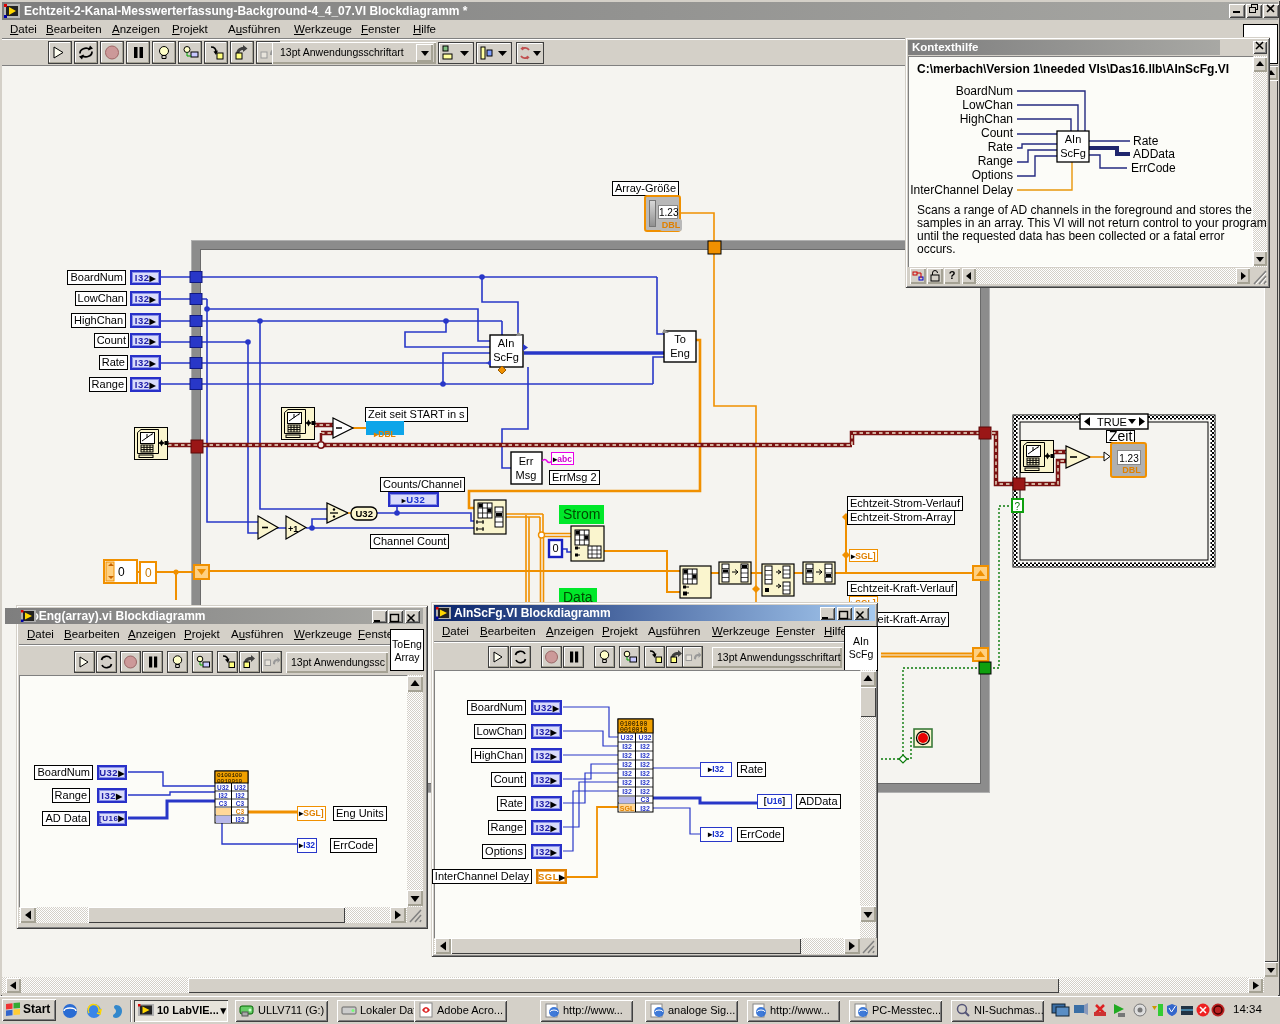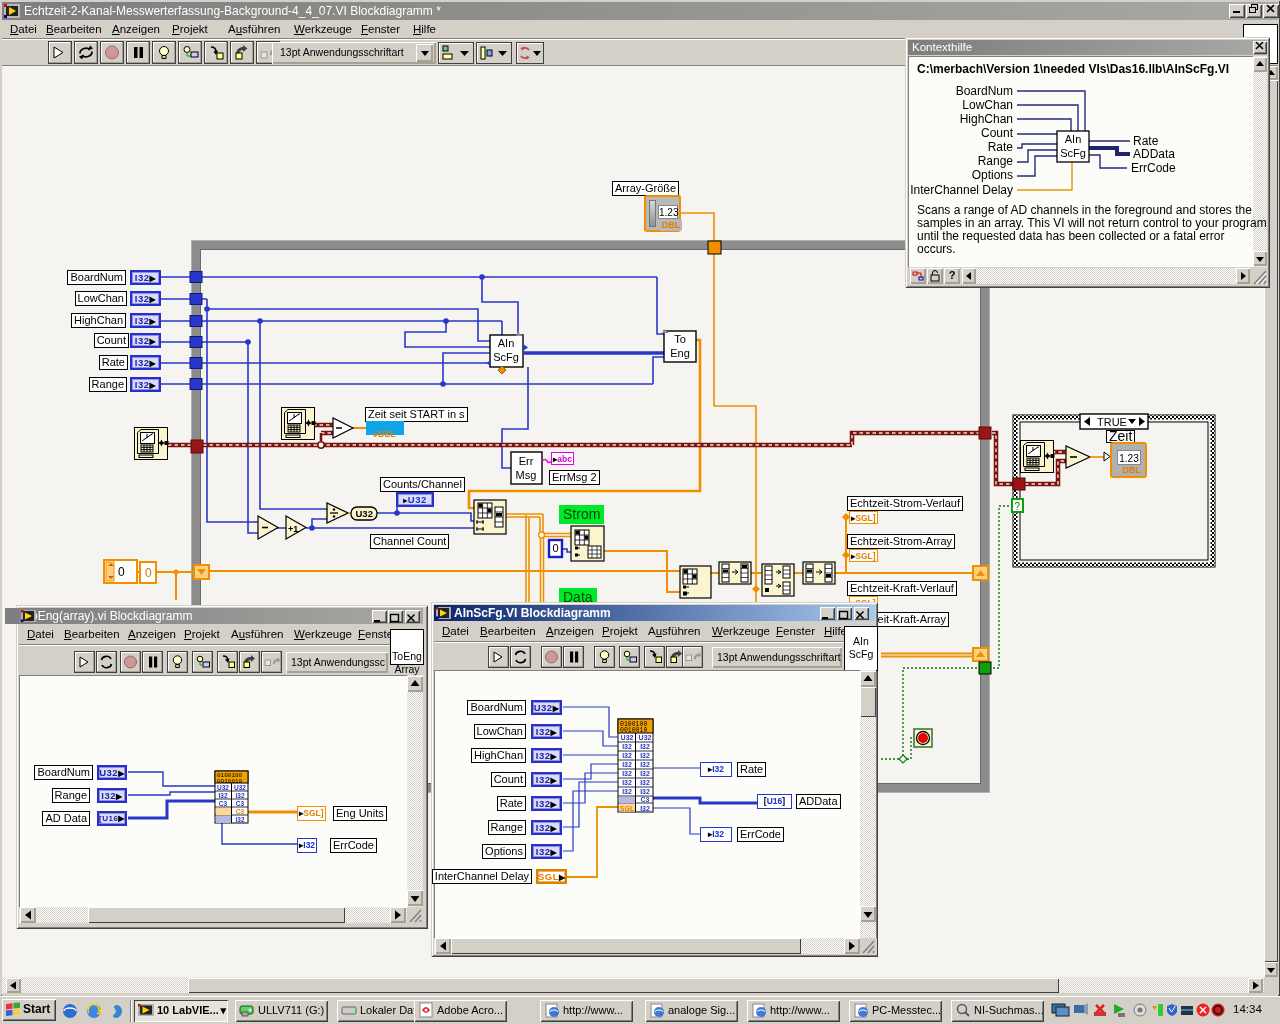--- a/index.html
+++ b/index.html
@@ -1,19 +1,19 @@
 <!DOCTYPE html>
 <html><head><meta charset="utf-8"><style>
 *{margin:0;padding:0;box-sizing:border-box}
 body{width:1280px;height:1024px;overflow:hidden;font-family:"Liberation Sans",sans-serif}
 #root{position:absolute;left:0;top:0;width:1280px;height:1024px;background:#d4d0c8}
 .abs{position:absolute}
 .raised2{background:#d4d0c8;box-shadow:inset 1px 1px 0 #fff,inset -2px -2px 0 #a5a294,inset -1px -1px 0 #404040}
 .winborder{background:#d4d0c8;box-shadow:inset 1px 1px 0 #d4d0c8,inset -1px -1px 0 #404040,inset 2px 2px 0 #fff,inset -2px -2px 0 #808080}
-.tb-inactive{background:linear-gradient(90deg,#7e7e7e,#a8a8a4);color:#fff;font-weight:normal;font-size:12px}
+.tb-inactive{background:linear-gradient(90deg,#7e7e7e,#a8a8a4);color:#fff;font-weight:bold;font-size:12px}
 .tb-active{background:linear-gradient(90deg,#0a246a,#a6caf0);color:#fff;font-weight:bold;font-size:12px}
 .menu{font-size:11.5px;color:#000}
 .menu u{text-decoration:underline}
 .lbl{position:absolute;background:#fff;border:1px solid #000;font-size:11px;line-height:13px;padding:0 2px;white-space:nowrap;color:#000}
 .glbl{position:absolute;background:#00e82a;font-size:14px;line-height:17px;padding:1px 4px;white-space:nowrap;color:#004a00}
 .capbtn{position:absolute;width:16px;height:14px;background:#d4d0c8;box-shadow:inset 1px 1px 0 #fff,inset -1px -1px 0 #404040,inset 2px 2px 0 #d4d0c8,inset -2px -2px 0 #808080;font-size:10px;font-weight:bold;color:#000;text-align:center;line-height:13px}
 </style></head>
 <body>
 <div id="root">
 
@@ -429,46 +429,46 @@
  <div class="lbl" style="right:1152px;top:355px">Rate</div>
       <div class="tctl" style="left:130px;top:355px">I32<i>▶</i></div>
  <div class="lbl" style="right:1153px;top:377px">Range</div>
       <div class="tctl" style="left:130px;top:377px">I32<i>▶</i></div>
  <div class="lbl" style="left:612px;top:181px">Array-Größe</div>
  <div class="lbl" style="left:365px;top:407px">Zeit seit START in s</div>
  <div class="tind" style="left:366px;top:421px;border:7px solid #0ea5e9;color:#e08000">▸DBL</div>
  <div class="tind" style="left:551px;top:452px;border:1px solid #e800e8;color:#d000d0"><span style="color:#000">▸</span>abc</div>
  <div class="lbl" style="left:549px;top:470px">ErrMsg 2</div>
  <div class="lbl" style="left:380px;top:477px">Counts/Channel</div>
- <div class="tctl" style="left:396px;top:492px;width:38px;color:#1830d0"><i>▸</i>U32</div>
+ <div class="tctl" style="left:388px;top:492px;width:51px;color:#1830d0"><i>▸</i>U32</div>
  <div class="lbl" style="left:370px;top:534px">Channel Count</div>
  <div class="glbl" style="left:559px;top:505px">Strom</div>
  <div class="glbl" style="left:559px;top:588px">Data</div>
  <div class="lbl" style="left:847px;top:496px">Echtzeit-Strom-Verlauf</div>
  <div class="tind" style="left:849px;top:511px;border:1px solid #f09000;color:#e08000"><span style="color:#000">▸</span>SGL]</div>
- <div class="lbl" style="left:847px;top:534px">Echtzeit-Strom-Array</div>
+ <div class="lbl" style="left:847px;top:510px">Echtzeit-Strom-Array</div>
  <div class="tind" style="left:849px;top:549px;border:1px solid #f09000;color:#e08000"><span style="color:#000">▸</span>SGL]</div>
  <div class="lbl" style="left:847px;top:581px">Echtzeit-Kraft-Verlauf</div>
  <div class="tind" style="left:849px;top:596px;border:1px solid #f09000;color:#e08000"><span style="color:#000">▸</span>SGL]</div>
  <div class="lbl" style="left:847px;top:612px">Echtzeit-Kraft-Array</div>
  <div class="lbl" style="left:1106px;top:430px;line-height:11px;font-size:14px">Zeit</div>
 
  <div class="abs" style="left:644px;top:195px;width:37px;height:37px;border:2.5px solid #f09000;border-radius:3px;background:#b8b8b8"></div>
  <div class="abs" style="left:649px;top:200px;width:7px;height:27px;background:linear-gradient(#d8d8d8,#909090);border:1px solid #777"></div>
  <div class="abs" style="left:658px;top:205px;width:20px;height:14px;background:#fff;border:1px solid #888;font-size:10px;line-height:14px;text-align:center">1.23</div>
  <div class="abs" style="left:660px;top:219px;width:22px;height:12px;color:#e08000;font-size:9px;font-weight:bold;background:#b8b8b8;text-align:center;line-height:12px;border-radius:2px">DBL</div>
 
  <div class="abs" style="left:1110px;top:442px;width:37px;height:36px;border:2.5px solid #f09000;border-radius:3px;background:#b0b0b0"></div>
  <div class="abs" style="left:1117px;top:450px;width:24px;height:15px;background:#fff;border:1px solid #888;font-size:10px;line-height:15px;text-align:center">1.23</div>
  <div class="abs" style="left:1120px;top:465px;width:23px;height:11px;color:#e08000;font-size:9px;font-weight:bold;background:#b0b0b0;text-align:center;line-height:11px">DBL</div>
 </div>
 
 <div id="ctxhelp">
 <div class="abs winborder" style="left:905px;top:37px;width:365px;height:251px"></div>
-<div class="abs tb-inactive" style="left:908px;top:40px;width:359px;height:15px;line-height:15px;font-size:11.5px"><span style="padding-left:4px">Kontexthilfe</span></div>
+<div class="abs tb-inactive" style="left:908px;top:40px;width:312px;height:15px;line-height:15px;font-size:11.5px"><span style="padding-left:4px">Kontexthilfe</span></div>
 <div class="capbtn" style="left:1253px;top:41px;width:14px;height:13px"><svg width="12" height="10">
           <path d="M2 1 L9 8 M9 1 L2 8" stroke="#000" stroke-width="1.5"></path>
         </svg></div>
 <div class="abs" style="left:908px;top:56px;width:345px;height:211px;background:#fcfcf8;box-shadow:inset 1px 1px 0 #808080,inset -1px -1px 0 #fff"></div>
 
 <div class="abs" style="left:1253px;top:56px;width:14px;height:211px;background-color:#d4d0c8;background-image:linear-gradient(45deg,#fff 25%,transparent 25%,transparent 75%,#fff 75%),linear-gradient(45deg,#fff 25%,transparent 25%,transparent 75%,#fff 75%);background-size:2px 2px;background-position:0 0,1px 1px"></div>
 <div class="abs raised2" style="left:1253px;top:57px;width:14px;height:15px"><svg width="14" height="15">
           <path d="M7 4 l4 5 h-8 z" fill="#000"></path>
         </svg></div>
 <div class="abs raised2" style="left:1253px;top:251px;width:14px;height:15px"><svg width="14" height="15">
@@ -565,21 +565,21 @@
  <span class="abs" style="left:8px"><u>D</u>atei</span>
         <span class="abs" style="left:45px"><u>B</u>earbeiten</span>
         <span class="abs" style="left:109px"><u>A</u>nzeigen</span>
         <span class="abs" style="left:165px"><u>P</u>rojekt</span>
         <span class="abs" style="left:212px">A<u>u</u>sführen</span>
         <span class="abs" style="left:275px"><u>W</u>erkzeuge</span>
         <span class="abs" style="left:339px"><u>F</u>enste</span>
 </div>
 <div class="abs" style="left:19px;top:644px;width:371px;height:1px;background:#808080"></div>
       <div class="abs" style="left:19px;top:645px;width:371px;height:1px;background:#fff"></div>
-<div class="vicon" style="left:390px;top:629px;width:34px;height:36px;line-height:13px;padding-top:20px">ToEng<br>Array</div>
+<div class="vicon" style="left:390px;top:629px;width:34px;height:42px;line-height:13px;padding-top:8px">ToEng<br>Array</div>
 <div class="abs" style="left:19px;top:646px;width:371px;height:29px;background:#d4d0c8"></div>
 <svg class="abs" style="left:72px;top:651px" width="320" height="24">
  <defs>
           <g id="cb3d">
             <rect x="0.5" y="0.5" width="20" height="21" fill="#d4d0c8" stroke="#404040"></rect>
             <path d="M1 20.5 H20 M19.5 1 V20" stroke="#a5a294" fill="none"></path>
             <path d="M1 1.5 H19 M1.5 2 V20" stroke="#fff" fill="none"></path>
           </g>
         </defs>
  <use href="#cb3d" x="2" y="0"></use>

